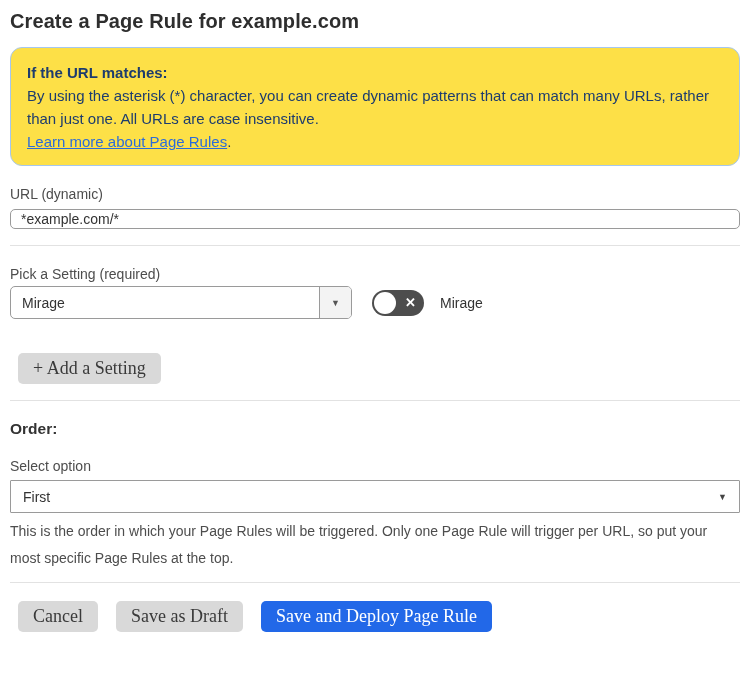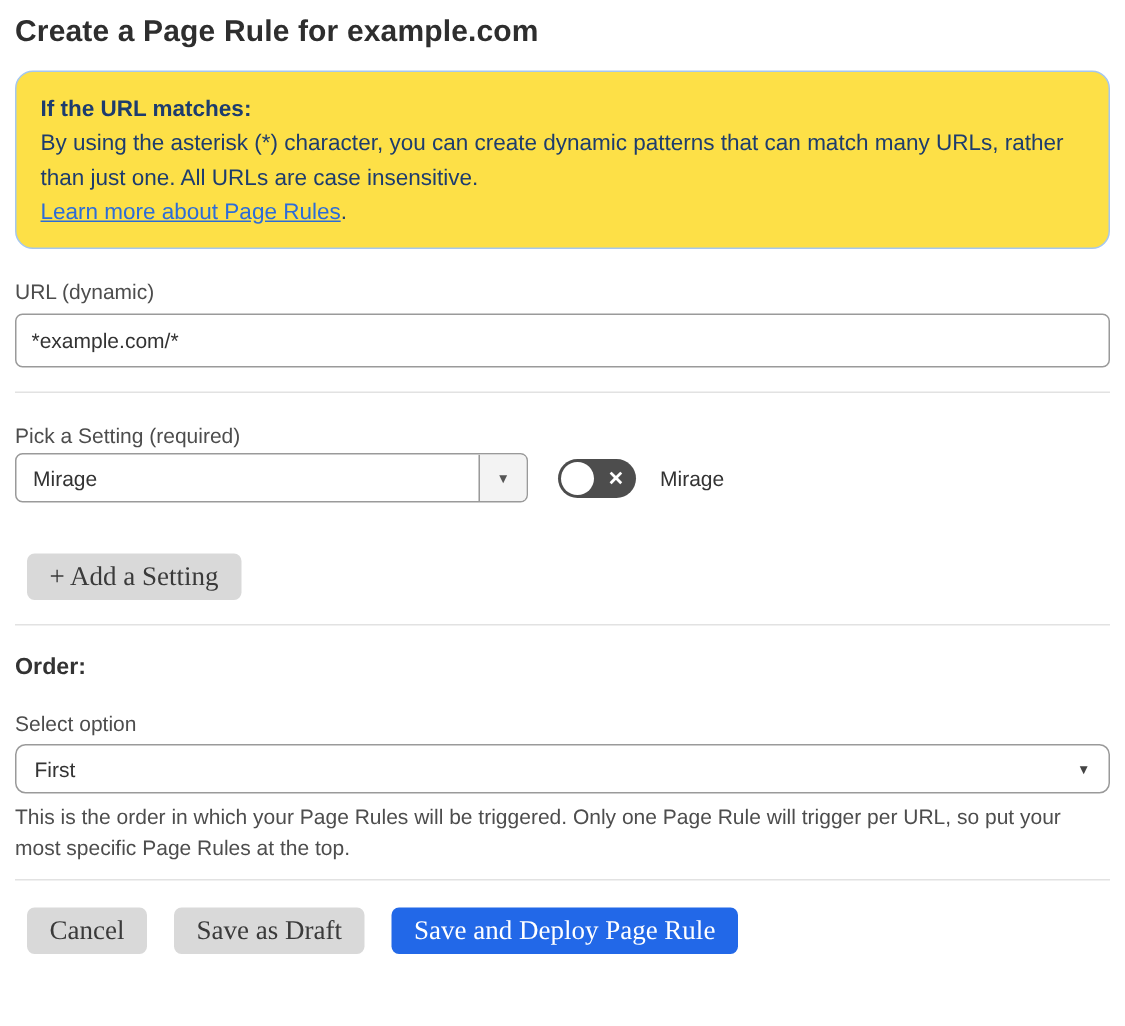--- a/index.html
+++ b/index.html
@@ -44,21 +44,21 @@
   .field-label {
     display: block;
     margin-top: 20px;
     font-size: 14px;
     color: #4d4d4d;
   }
   .text-input {
     display: block;
     margin-top: 7px;
     width: 730px;
-    height: 36px;
+    height: 20px;
     border: 1px solid #9a9a9a;
     border-radius: 5px;
     padding: 0 10px;
     font-size: 14px;
     font-family: "Liberation Sans", sans-serif;
     color: #333333;
     background: #ffffff;
   }
   .helper-text {
     margin-top: 5px;
@@ -164,34 +164,34 @@
     background: #2268e8;
     color: #ffffff;
   }
   .add-setting-btn { margin-top: 34px; }
   
   .select-full {
     margin-top: 6px;
     width: 730px;
     height: 33px;
     border: 1px solid #9a9a9a;
-    border-radius: 7px;
+    border-radius: 1px;
     display: flex;
     align-items: center;
     justify-content: space-between;
     padding: 0 12px;
     cursor: pointer;
     background: #ffffff;
   }
   .select-full-value { font-size: 14px; color: #333333; }
   .select-full-caret { font-size: 9px; color: #444444; }
   .order-helper {
     margin-top: 5px;
     font-size: 14px;
-    line-height: 21px;
+    line-height: 27px;
     color: #4d4d4d;
     max-width: 720px;
   }
   .order-divider { margin-top: 10px; }
   .footer {
     margin-top: 18px;
     display: flex;
     align-items: center;
     gap: 10px;
   }

